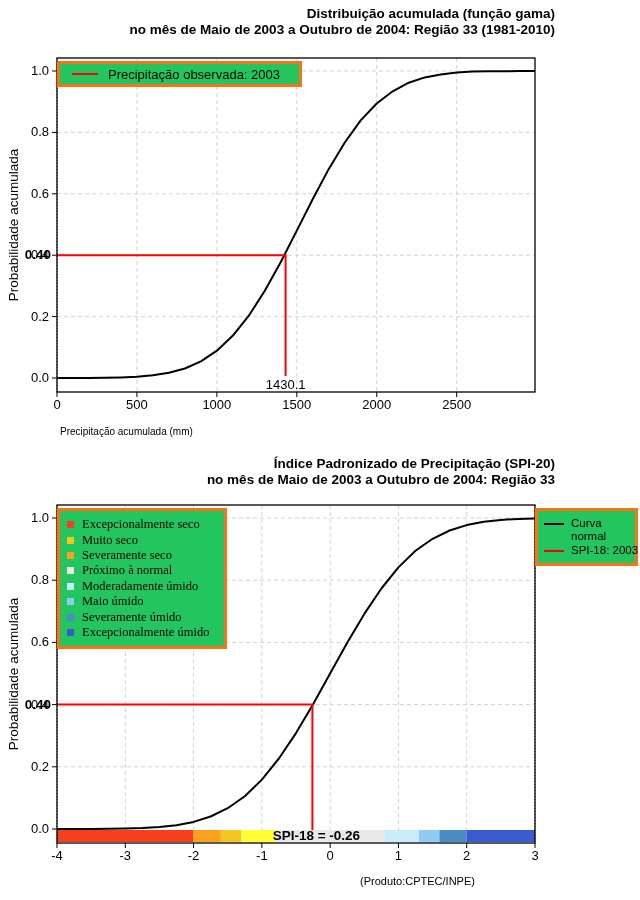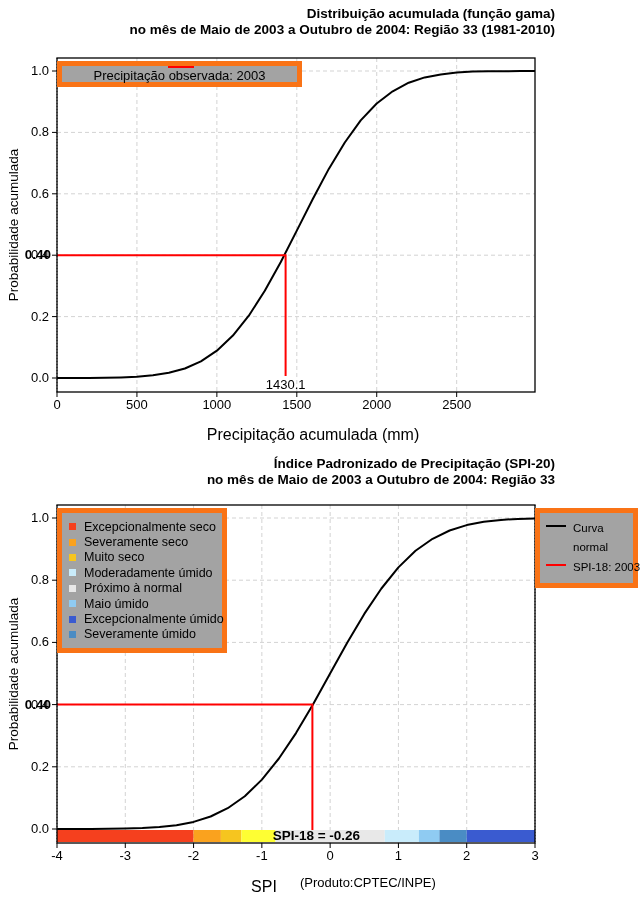--- a/index.html
+++ b/index.html
@@ -9,36 +9,36 @@
   #panel2{top:450px;}
   .plot-svg{position:absolute;left:0;top:0;width:640px;height:450px;}
   svg text{font-family:"Liberation Sans",sans-serif;font-size:13px;fill:#000;}
   svg text.bold{font-weight:bold;font-size:13.5px;}
   .title{position:absolute;left:37px;top:6px;width:518px;text-align:right;
          font-weight:bold;font-size:13.5px;line-height:16px;}
   .ylab{position:absolute;left:-86px;width:200px;height:16px;text-align:center;
         font-size:13.5px;transform:rotate(-90deg);}
   #panel1 .ylab{top:217px;}
   #panel2 .ylab{top:216px;}
-  .xlab{position:absolute;left:74px;text-align:center;font-size:16px;}
+  .xlab{position:absolute;left:60px;text-align:left;font-size:10px;}
   #panel1 .xlab{top:426px;width:478px;}
   #panel2 .xlab{top:428px;width:380px;}
-  .legend-box{position:absolute;background:#a3a3a3;border:5px solid #f97316;box-sizing:border-box;flex-direction:column;}
+  .legend-box{position:absolute;background:#22c55e;border:3px solid #f97316;box-sizing:border-box;}
   #legend-obs{left:57px;top:61px;width:245px;height:26px;display:flex;align-items:center;font-size:13px;}
   #legend-obs .line-sample{margin:0 10px 0 12px;}
   .line-sample{display:inline-block;width:26px;height:0;border-top:2px solid #f00;flex:none;}
-  #legend-cat{left:57px;top:58px;width:170px;padding:6px 20px 6px 7px;font-size:12.5px;}
+  #legend-cat{left:57px;top:58px;width:170px;padding:6px 20px 6px 7px;font-size:12.5px;font-family:Liberation Serif, serif;}
   .cat-item{display:flex;align-items:center;height:15.4px;white-space:nowrap;}
   .swatch{display:inline-block;width:7px;height:7px;margin-right:8px;flex:none;}
-  #legend-curves{left:535px;top:58px;width:103px;padding:5px 4px;font-size:11.5px;line-height:19px;}
+  #legend-curves{left:535px;top:58px;width:103px;padding:5px 4px;font-size:11.5px;line-height:13px;}
   .lc-row{display:flex;align-items:flex-start;margin:1px 0;}
   .lc-row .line-sample{width:20px;margin:6px 7px 0 2px;}
   .lc-row .lbl{width:64px;white-space:normal;}
   .lc-row .nowrap{white-space:nowrap;text-align:right;}
-  .footnote{position:absolute;top:425px;left:300px;width:235px;text-align:left;font-size:13px;}
+  .footnote{position:absolute;top:425px;left:300px;width:235px;text-align:center;font-size:11px;}
 </style>
 </head>
 <body>
 
 <div class="panel" id="panel1">
   <div class="title">
     <div>Distribuição acumulada (função gama)</div>
     <div>no mês de Maio de 2003 a Outubro de 2004: Região 33 (1981-2010)</div>
   </div>
   <div class="ylab">Probabilidade acumulada</div>
@@ -154,55 +154,54 @@
       <text x="316.3885714285714" y="390" text-anchor="middle" class="bold">SPI-18 = -0.26</text>
       <text x="51" y="258.6" text-anchor="end" class="bold">0.40</text>
     </svg>
 
   <div class="legend-box" id="legend-cat">
     <div class="cat-item">
       <span class="swatch" style="background: rgb(245, 64, 30);"></span>
       <span>Excepcionalmente seco</span>
       </div>
     <div class="cat-item">
+      <span class="swatch" style="background: rgb(246, 197, 31);"></span>
+      <span>Muito seco</span>
+      </div>
+    <div class="cat-item">
       <span class="swatch" style="background: rgb(250, 162, 30);"></span>
       <span>Severamente seco</span>
       </div>
     <div class="cat-item">
-      <span class="swatch" style="background: rgb(246, 197, 31);"></span>
-      <span>Muito seco</span>
+      <span class="swatch" style="background: rgb(232, 232, 232);"></span>
+      <span>Próximo à normal</span>
       </div>
     <div class="cat-item">
       <span class="swatch" style="background: rgb(201, 236, 251);"></span>
       <span>Moderadamente úmido</span>
       </div>
     <div class="cat-item">
-      <span class="swatch" style="background: rgb(232, 232, 232);"></span>
-      <span>Próximo à normal</span>
-      </div>
-    <div class="cat-item">
       <span class="swatch" style="background: rgb(143, 203, 242);"></span>
       <span>Maio úmido</span>
       </div>
     <div class="cat-item">
+      <span class="swatch" style="background: rgb(74, 140, 196);"></span>
+      <span>Severamente úmido</span>
+      </div>
+    <div class="cat-item">
       <span class="swatch" style="background: rgb(58, 91, 208);"></span>
       <span>Excepcionalmente úmido</span>
-      </div>
-    <div class="cat-item">
-      <span class="swatch" style="background: rgb(74, 140, 196);"></span>
-      <span>Severamente úmido</span>
       </div>
   </div>
 
   <div class="legend-box" id="legend-curves">
     <div class="lc-row">
       <span class="line-sample" style="border-top-color:#000"></span>
       <span class="lbl">Curva normal</span>
     </div>
     <div class="lc-row">
       <span class="line-sample"></span>
       <span class="lbl nowrap">SPI-18: 2003</span>
     </div>
   </div>
 
-  <div class="xlab">SPI</div>
   <div class="footnote">(Produto:CPTEC/INPE)</div>
 </div>
 
 </body></html>

